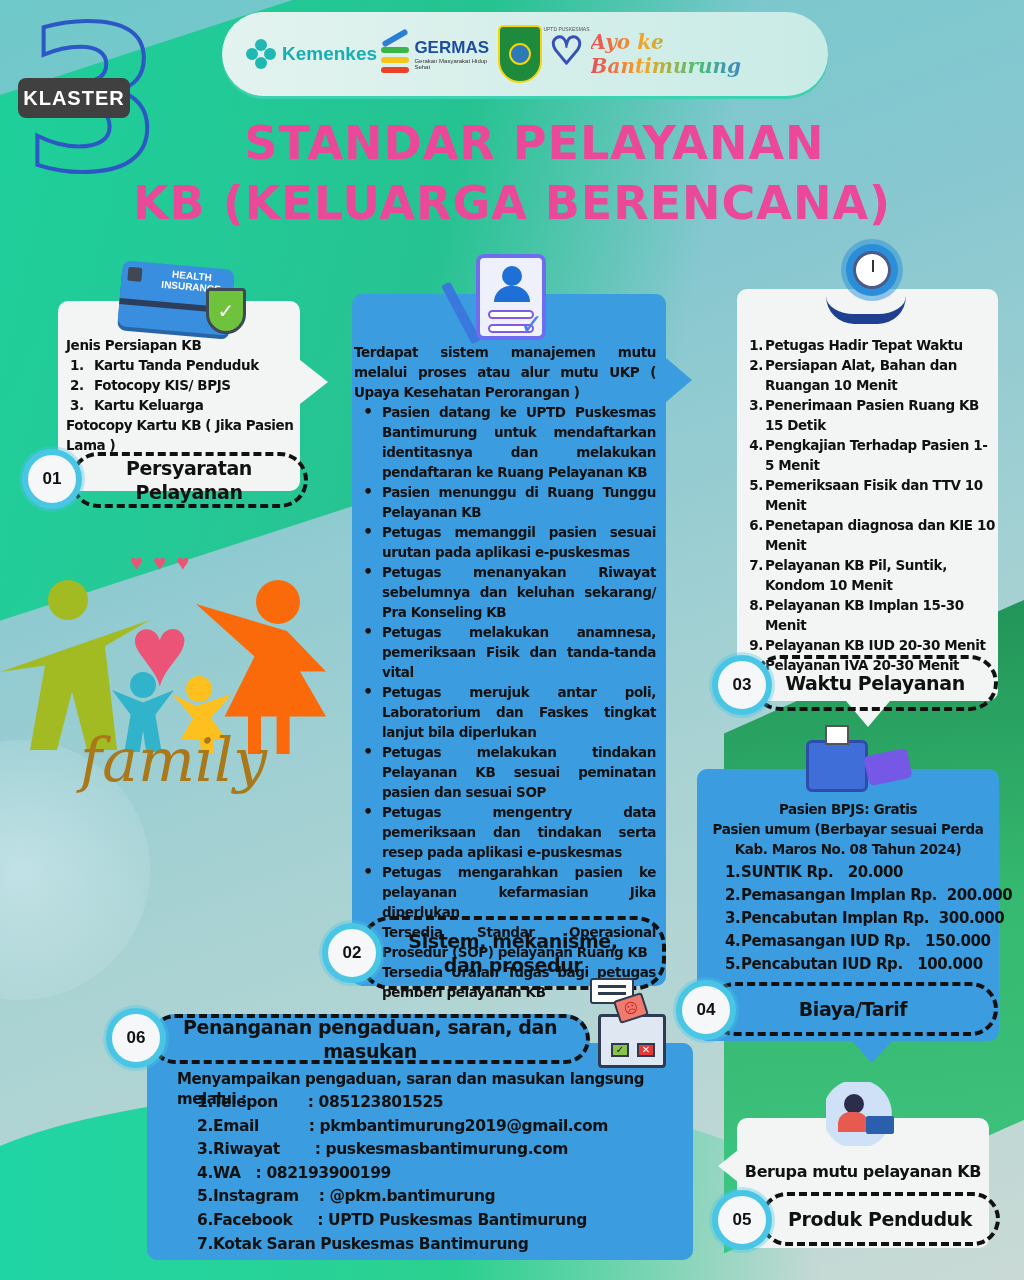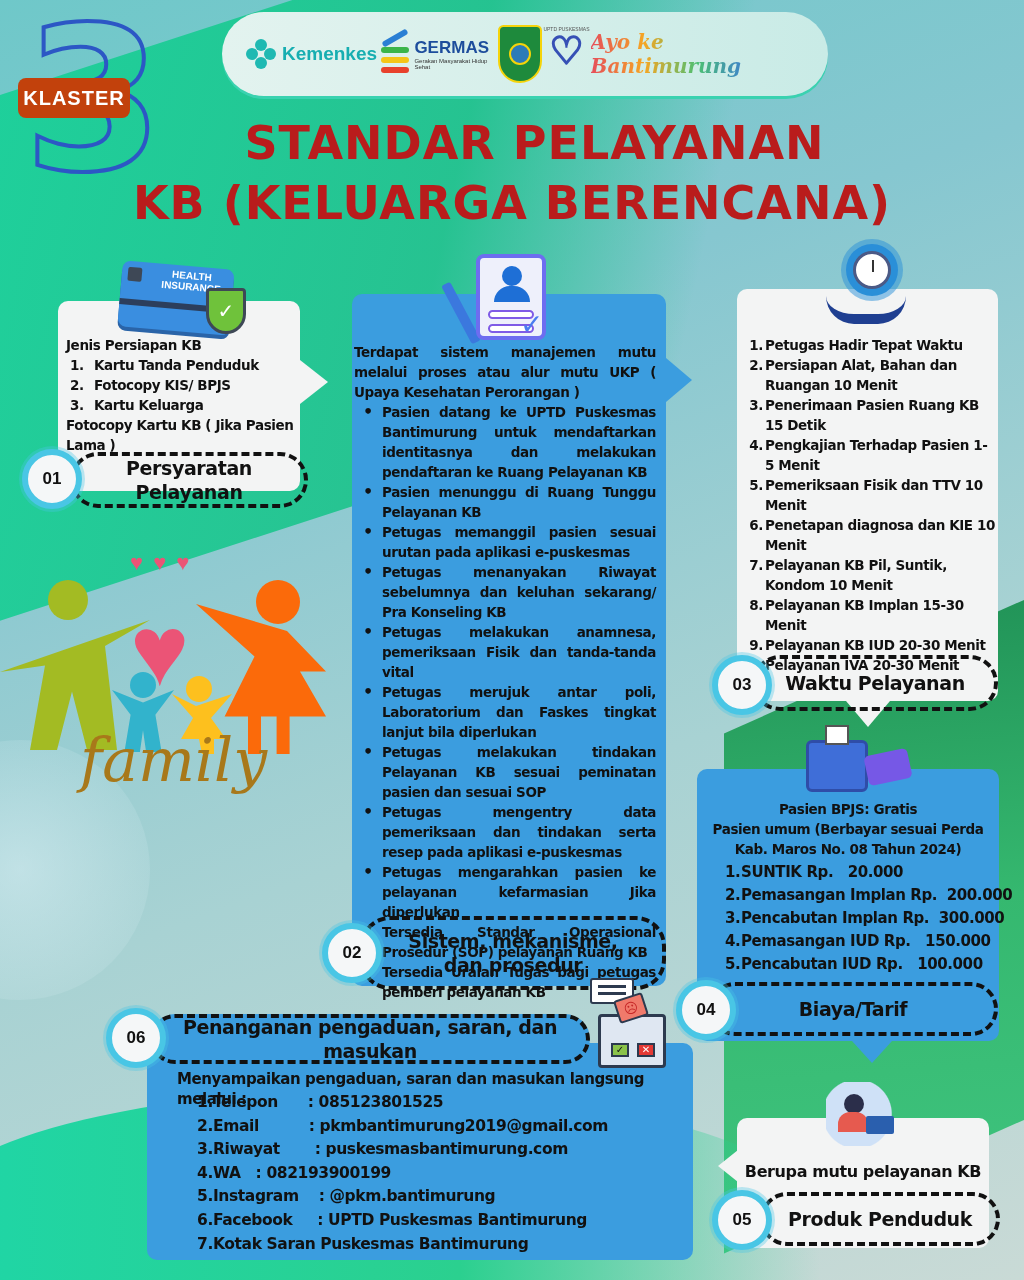--- a/index.html
+++ b/index.html
@@ -60,27 +60,27 @@
   .logo-ayo { font-family: "DejaVu Serif", serif; font-style: italic; font-size: 20px; font-weight: bold;
     background: linear-gradient(90deg, #e64e5a, #f5a623, #4bbf73, #3c7ad8, #9b52c9); -webkit-background-clip: text; color: transparent; }
 
   
   .klaster { position: absolute; left: 18px; top: 20px; width: 122px; height: 162px; }
   .klaster-three {
     position: absolute; left: 6px; top: 0; font-size: 200px; font-weight: 900; line-height: 160px;
     color: transparent; -webkit-text-stroke: 4px #2c57c5; font-family: "DejaVu Sans", sans-serif;
   }
   .klaster-label {
-    position: absolute; left: 0; top: 58px; width: 112px; height: 40px; background: #c2410c;
+    position: absolute; left: 0; top: 58px; width: 112px; height: 40px; background: #404040;
     color: #fff; font-weight: bold; font-size: 20px; border-radius: 8px;
     display: flex; align-items: center; justify-content: center; letter-spacing: 1px;
   }
 
   
-  .title { position: absolute; left: 0; width: 1024px; text-align: center; color: #b91c1c;
+  .title { position: absolute; left: 0; width: 1024px; text-align: center; color: #ec4899;
     font-family: "DejaVu Sans", sans-serif; font-weight: 900; letter-spacing: 1px; }
   .title-1 { top: 116px; font-size: 46px; padding-left: 45px; }
   .title-2 { top: 176px; font-size: 46px; }
 
   
   .card { position: absolute; border-radius: 10px; }
   .card-white { background: #f3f4f4; }
   .card-blue { background: #3b9ddf; }
   .tri { position: absolute; width: 0; height: 0; }
 

